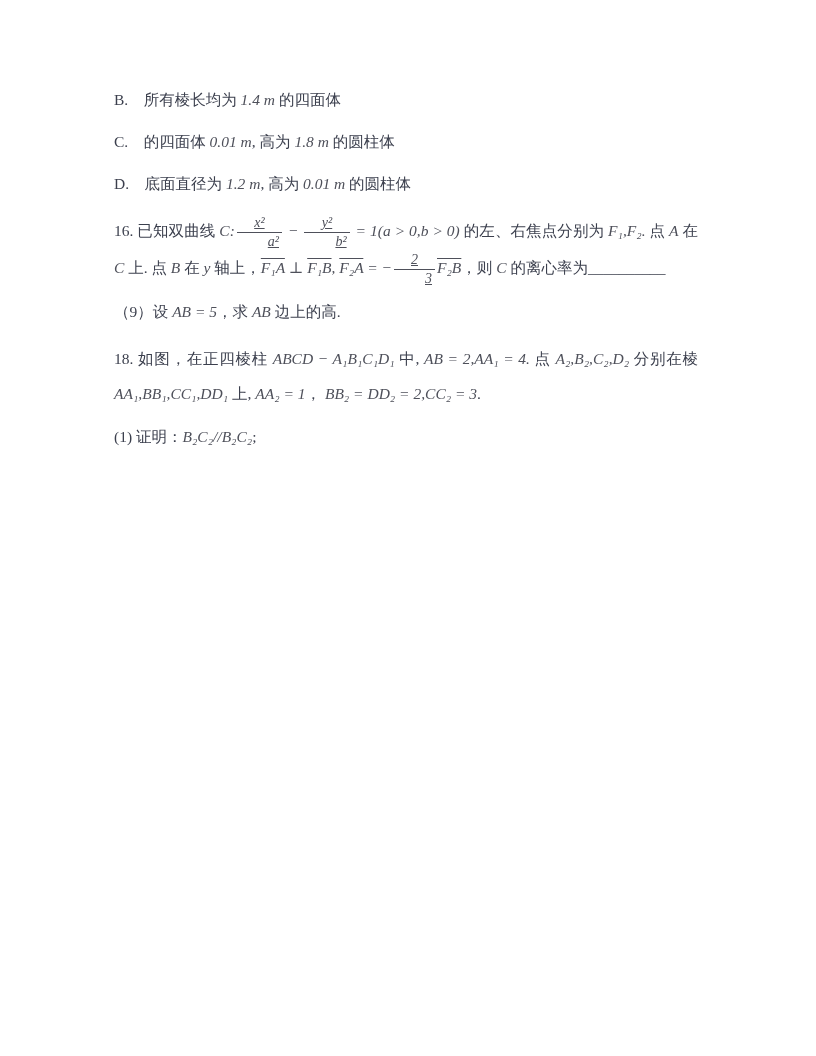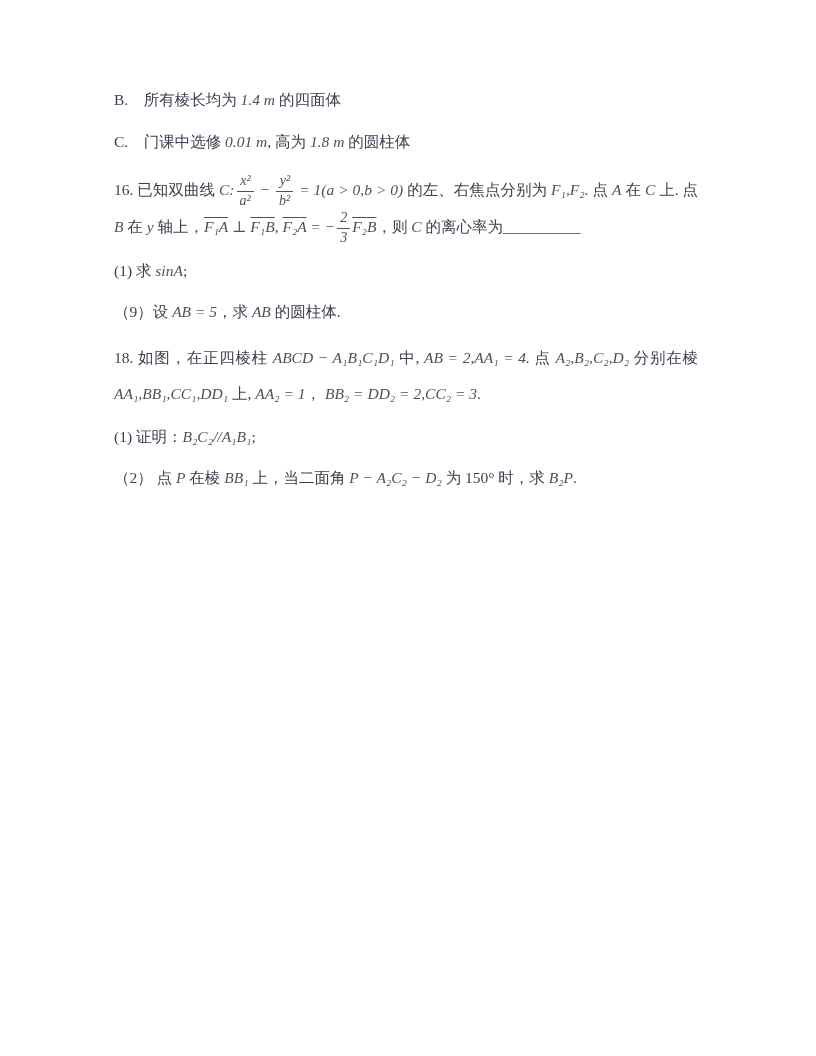--- a/index.html
+++ b/index.html
@@ -32,44 +32,45 @@
   .math {
     font-style: italic;
     font-family: "Liberation Serif", "DejaVu Serif", serif;
     color: #4e505a;
     white-space: normal;
   }
   .vec { text-decoration: overline; }
   .frac {
     display: inline-block;
     vertical-align: middle;
-    text-align: right;
+    text-align: center;
     line-height: 1.15;
     font-style: italic;
     color: #4e505a;
     margin: 0 2px;
     font-size: 14px;
+    text-decoration: underline;
   }
   .frac .num {
     display: block;
     border-bottom: 1px solid #4e505a;
     padding: 0 3px 1px;
   }
   .frac .den {
     display: block;
     padding: 1px 3px 0;
+    margin-left: 28px;
   }
 </style>
 </head>
 <body>
 
 <main class="page">
   <div>
     <div class="block option"><span class="txt">B.　所有棱长均为 </span><span class="math">1.4 m</span><span class="txt"> 的四面体</span></div>
-    <div class="block option"><span class="txt">C.　门课中选修 </span><span class="math">0.01 m</span><span class="txt">, 高为 </span><span class="math">1.8 m</span><span class="txt"> 的圆柱体</span></div>
+    <div class="block option"><span class="txt">C.　的四面体 </span><span class="math">0.01 m</span><span class="txt">, 高为 </span><span class="math">1.8 m</span><span class="txt"> 的圆柱体</span></div>
+    <div class="block option"><span class="txt">D.　底面直径为 </span><span class="math">1.2 m</span><span class="txt">, 高为 </span><span class="math">0.01 m</span><span class="txt"> 的圆柱体</span></div>
     <div class="block para"><span class="txt">16. 已知双曲线 </span><span class="math">C:</span><span class="frac"><span class="num">x²</span><span class="den">a²</span></span><span class="math"> − </span><span class="frac"><span class="num">y²</span><span class="den">b²</span></span><span class="math"> = 1(a &gt; 0,b &gt; 0)</span><span class="txt"> 的左、右焦点分别为 </span><span class="math">F₁,F₂.</span><span class="txt"> 点 </span><span class="math">A</span><span class="txt"> 在 </span><span class="math">C</span><span class="txt"> 上. 点 </span><span class="math">B</span><span class="txt"> 在 </span><span class="math">y</span><span class="txt"> 轴上，</span><span class="math vec">F₁A</span><span class="math"> ⊥ </span><span class="math vec">F₁B</span><span class="math">, </span><span class="math vec">F₂A</span><span class="math"> = −</span><span class="frac"><span class="num">2</span><span class="den">3</span></span><span class="math vec">F₂B</span><span class="txt">，则 </span><span class="math">C</span><span class="txt"> 的离心率为__________</span></div>
-    <div class="block subpara"><span class="txt">(1) 求 </span><span class="math">sinA</span><span class="txt">;</span></div>
-    <div class="block subpara"><span class="txt">（9）设 </span><span class="math">AB = 5</span><span class="txt">，求 </span><span class="math">AB</span><span class="txt"> 的圆柱体.</span></div>
+    <div class="block subpara"><span class="txt">（9）设 </span><span class="math">AB = 5</span><span class="txt">，求 </span><span class="math">AB</span><span class="txt"> 边上的高.</span></div>
     <div class="block para"><span class="txt">18. 如图，在正四棱柱 </span><span class="math">ABCD − A₁B₁C₁D₁</span><span class="txt"> 中, </span><span class="math">AB = 2,AA₁ = 4.</span><span class="txt"> 点 </span><span class="math">A₂,B₂,C₂,D₂</span><span class="txt"> 分别在棱 </span><span class="math">AA₁,BB₁,CC₁,DD₁</span><span class="txt"> 上, </span><span class="math">AA₂ = 1</span><span class="txt">， </span><span class="math">BB₂ = DD₂ = 2,CC₂ = 3</span><span class="txt">.</span></div>
-    <div class="block subpara"><span class="txt">(1) 证明：</span><span class="math">B₂C₂//A₁B₁</span><span class="txt">;</span></div>
-    <div class="block subpara"><span class="txt">（2） 点 </span><span class="math">P</span><span class="txt"> 在棱 </span><span class="math">BB₁</span><span class="txt"> 上，当二面角 </span><span class="math">P − A₂C₂ − D₂</span><span class="txt"> 为 150° 时，求 </span><span class="math">B₂P</span><span class="txt">.</span></div>
+    <div class="block subpara"><span class="txt">(1) 证明：</span><span class="math">B₂C₂//B₂C₂</span><span class="txt">;</span></div>
   </div>
 </main>
 
 </body></html>

